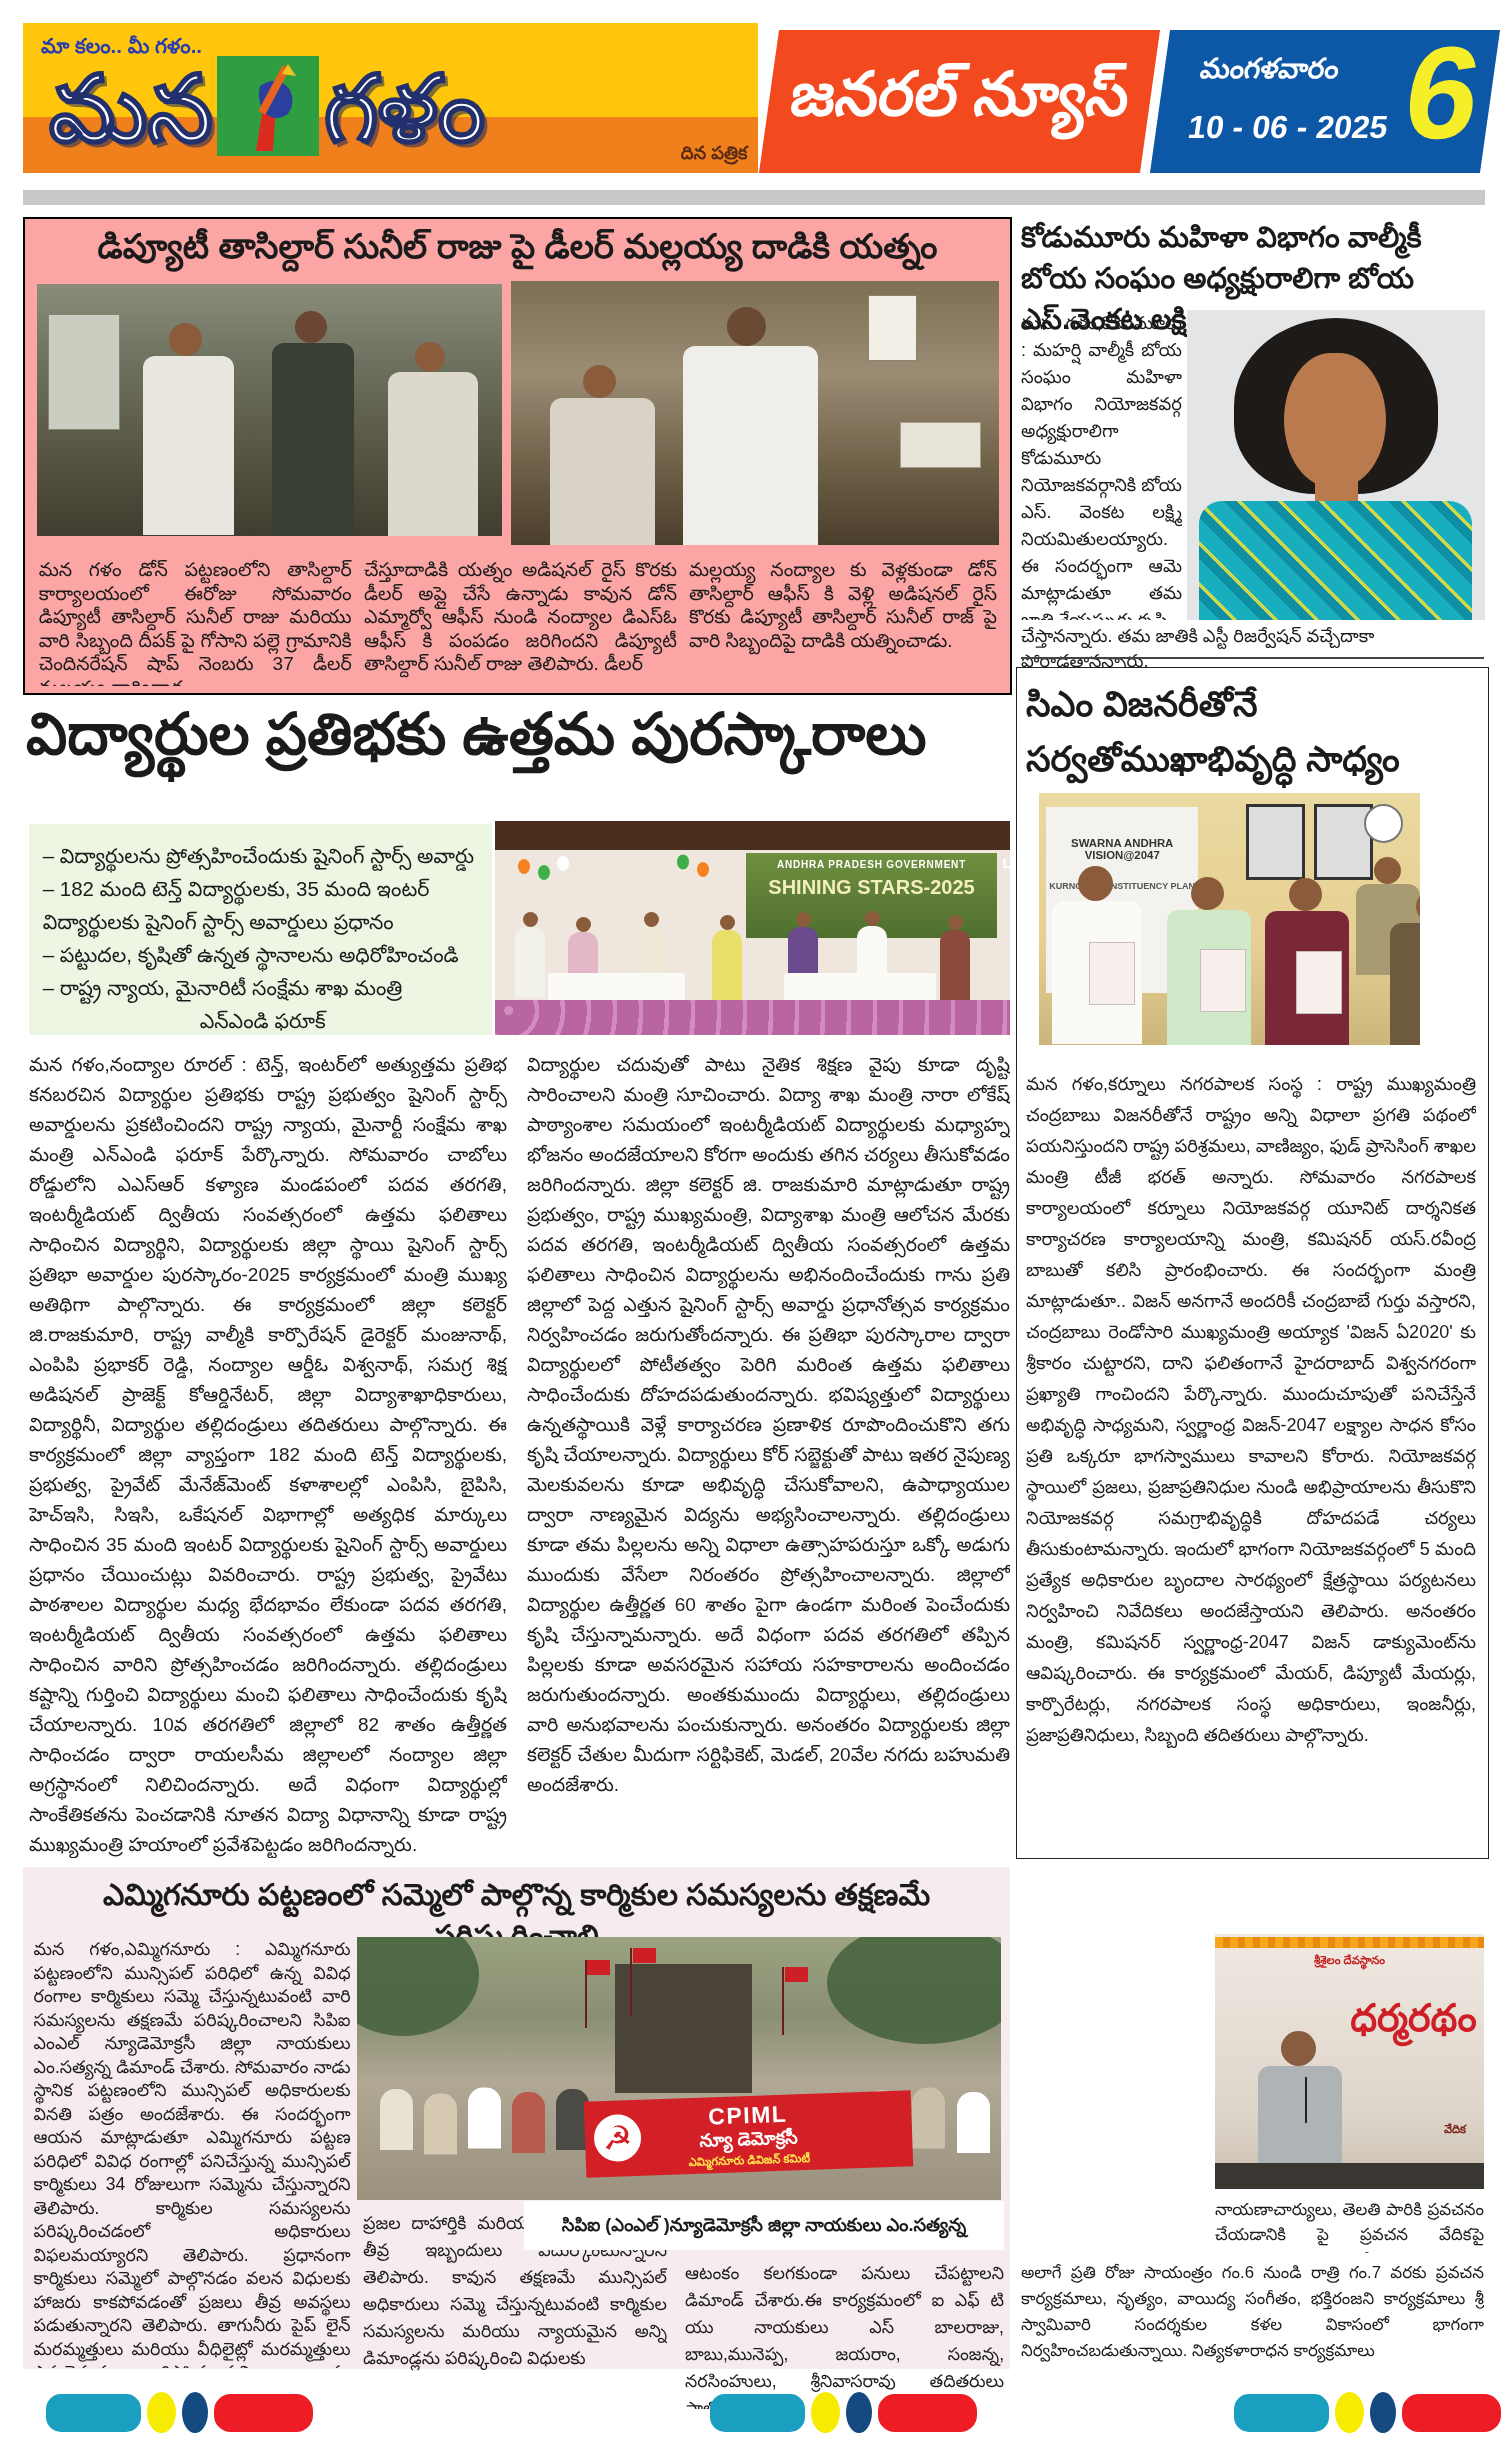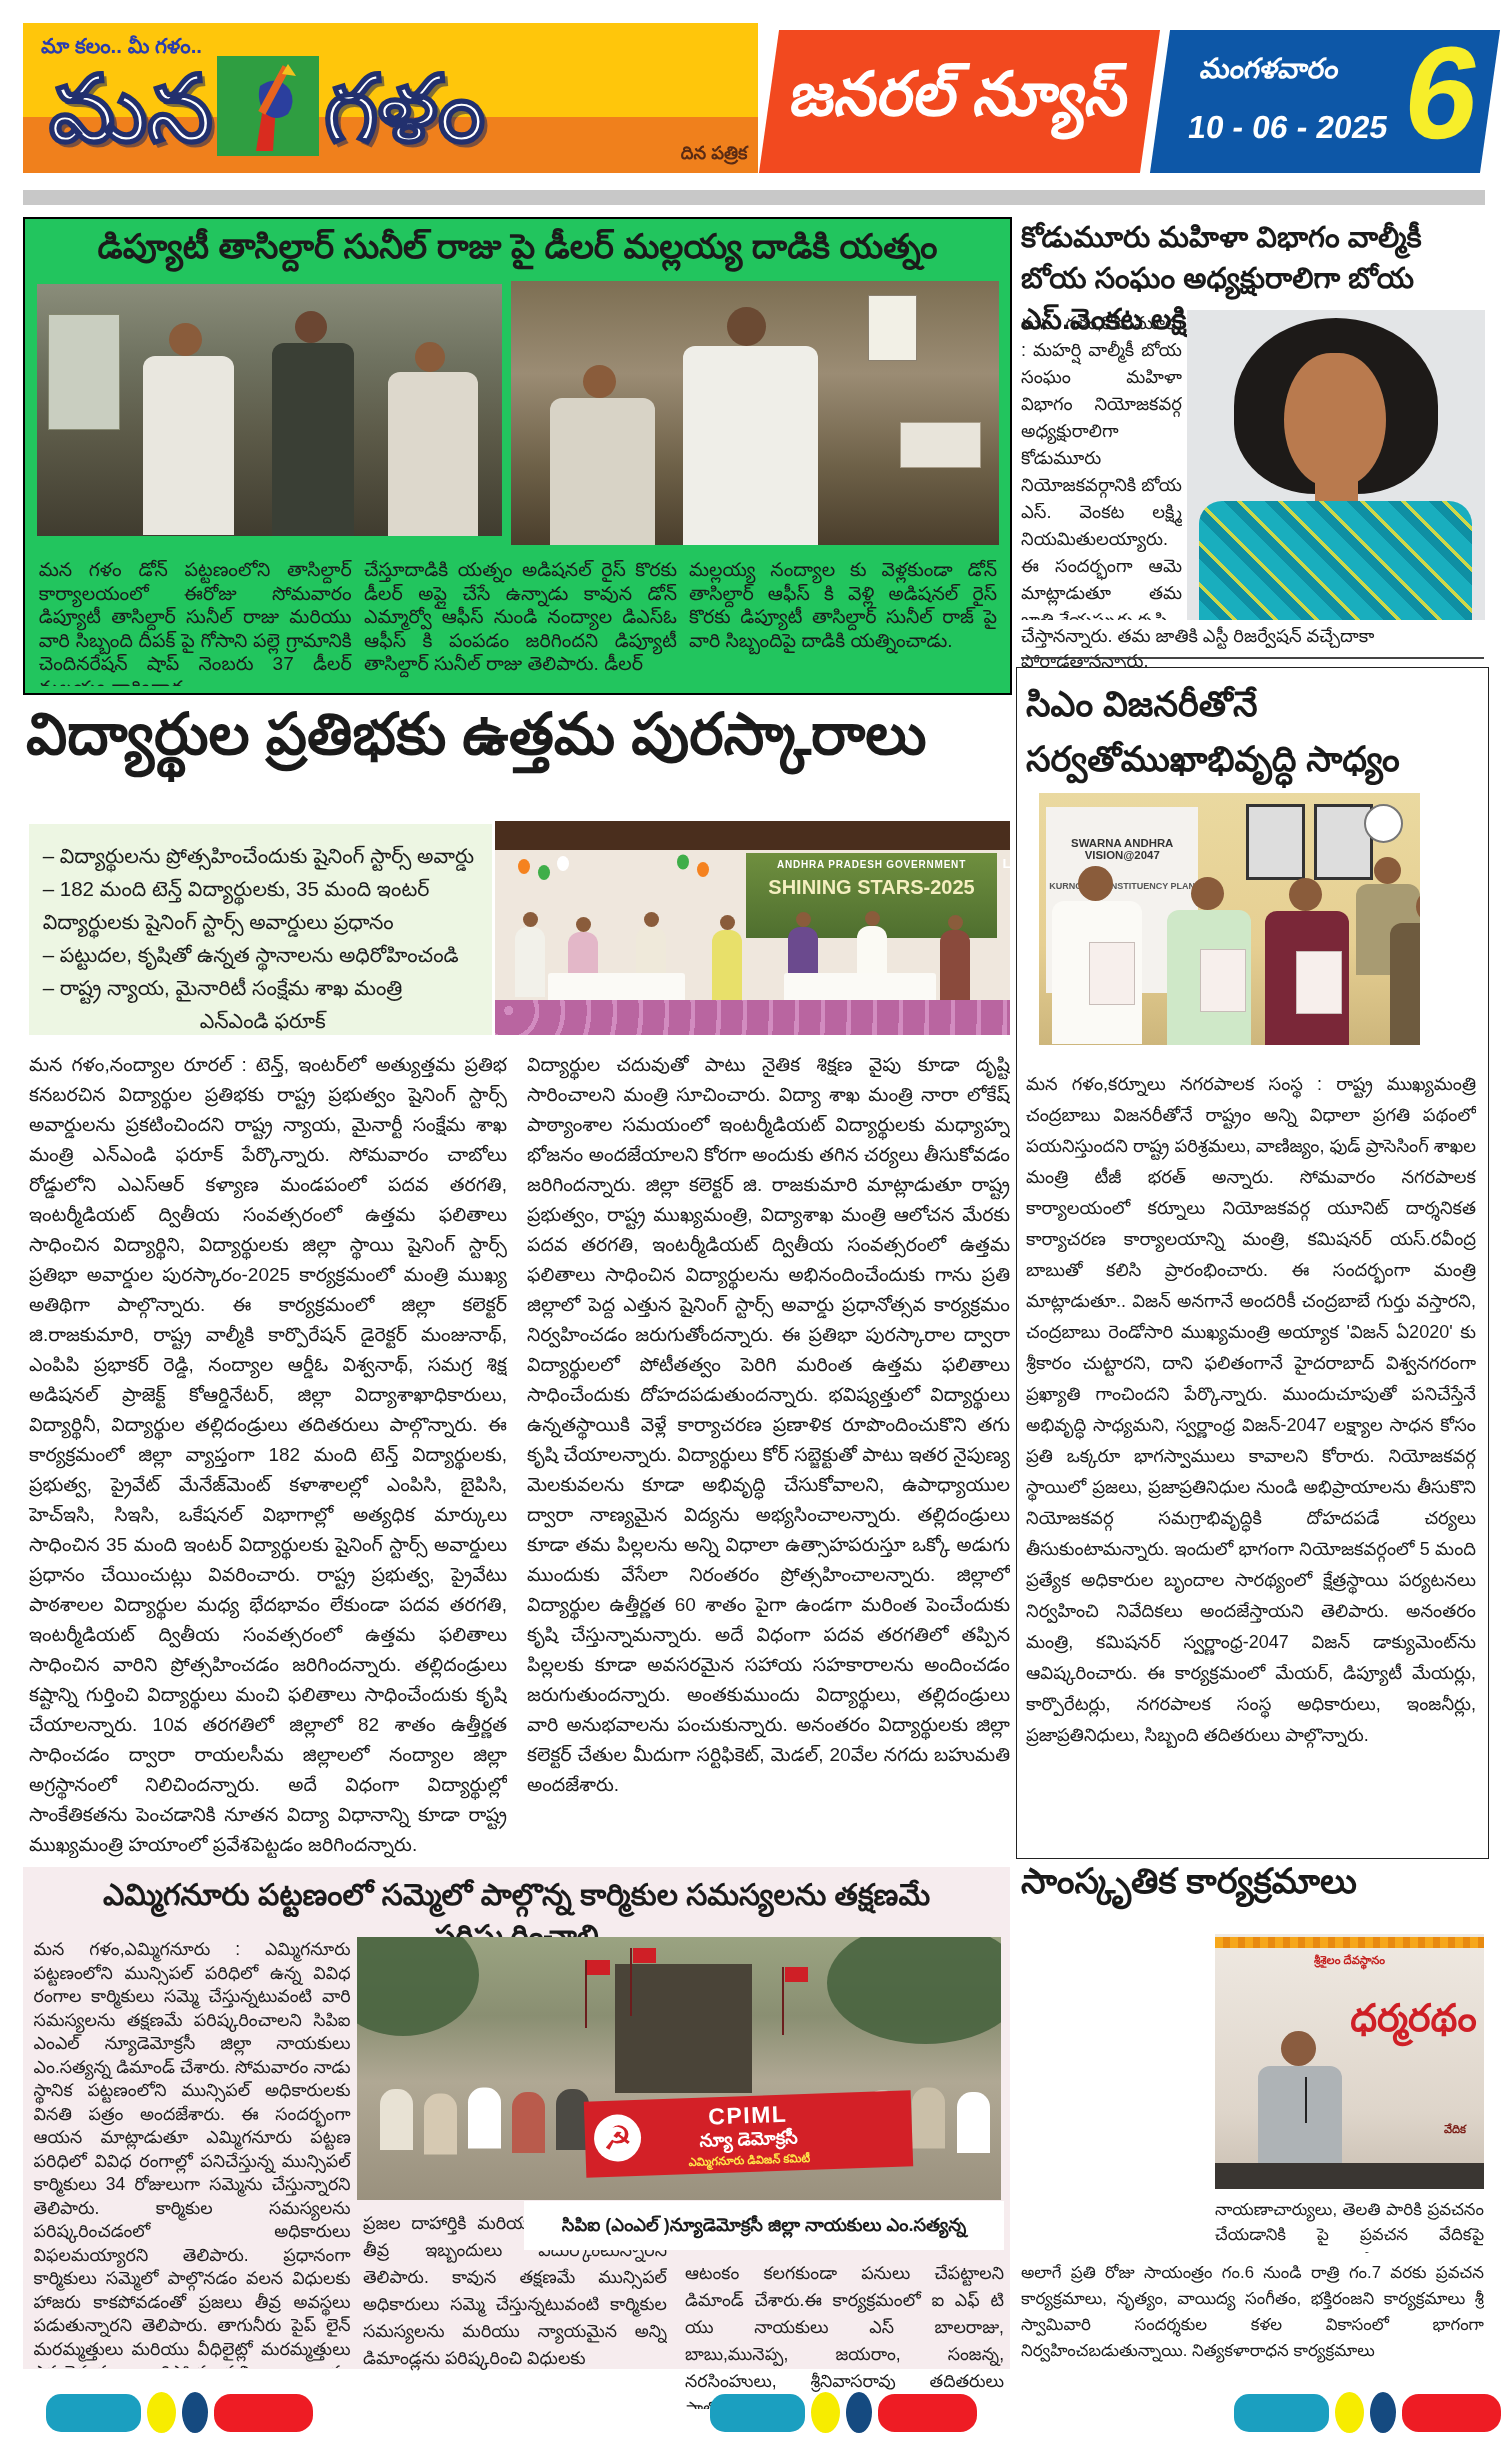--- a/index.html
+++ b/index.html
@@ -18,21 +18,21 @@
   #tagline{right:10.6px;bottom:4.6px;font-size:18px;font-weight:bold;color:#5a2b14;}
   #section-box{left:769px;top:30px;width:381px;height:143px;background:#f2491f;
     transform:skewX(-8deg);display:flex;align-items:center;justify-content:center;}
   #section-box span{font-size:61px;font-weight:800;color:#fff;}
   #date-box{left:1160px;top:30px;width:330px;height:143px;background:#0d57a7;transform:skewX(-8deg);}
   #weekday{left:36px;top:23px;font-size:28px;font-weight:bold;color:#fff;}
   #pdate{left:32px;top:79px;font-size:32px;font-weight:bold;color:#fff;}
   #pageno{right:12px;top:-9px;font-size:131px;font-weight:800;color:#f7ee2a;line-height:1.1;}
   #grayrule{left:23px;top:190px;width:1462px;height:15px;background:#c8c8c8;}
   
-  #art1{left:23px;top:217px;width:985px;height:474px;border:2.3px solid #000;background:#22c55e;}
+  #art1{left:23px;top:217px;width:985px;height:474px;border:2.3px solid #000;background:#fca5a5;}
   #art1 .hd{margin:9px 6px 0;text-align:center;font-size:34px;font-weight:bold;line-height:1.1;}
   .photo{position:absolute;overflow:hidden;}
   #a1pl{left:12px;top:65px;width:465px;height:252px;
     background:linear-gradient(180deg,#8a8d7a,#6f7260 30%,#5c5a48 60%,#403c2f);}
   #a1pr{left:486px;top:62px;width:488px;height:264px;
     background:linear-gradient(180deg,#7d6f53,#9b8c74 35%,#6e6148 70%,#4a3e2c);}
   #art1 .bc{position:absolute;top:339px;font-size:19px;line-height:23.5px;height:128px;overflow:hidden;}
   .pp{position:absolute;}
   .ph{position:absolute;border-radius:50%;background:#8a5c3b;}
   .pt{position:absolute;border-radius:12px 12px 0 0;}
@@ -316,21 +316,20 @@
         <div class="t2">న్యూ డెమోక్రసీ</div>
         <div class="t3">ఎమ్మిగనూరు డివిజన్ కమిటీ</div>
       </div>
     </div>
     <div class="abs" id="a5cap">సిపిఐ (ఎంఎల్ )న్యూడెమోక్రసీ జిల్లా నాయకులు ఎం.సత్యన్న</div>
     <div class="abs jtxt" id="a5ca">ప్రజల దాహార్తికి మరియు వీధిలైట్లు సరిగలేక తీవ్ర ఇబ్బందులు ఎదుర్కొంటున్నారని తెలిపారు. కావున తక్షణమే మున్సిపల్ అధికారులు సమ్మె చేస్తున్నటువంటి కార్మికుల సమస్యలను మరియు న్యాయమైన అన్ని డిమాండ్లను పరిష్కరించి విధులకు</div>
     <div class="abs jtxt" id="a5cb">ఆటంకం కలగకుండా పనులు చేపట్టాలని డిమాండ్ చేశారు.ఈ కార్యక్రమంలో ఐ ఎఫ్ టి యు నాయకులు ఎస్ బాలరాజు, బాబు,మునెప్ప, జయరాం, సంజన్న, నరసింహులు, శ్రీనివాసరావు తదితరులు పాల్గొన్నారు.</div>
   </div>
 
   <div class="abs" id="art6">
-    <div class="hd">సాంస్కృతిక కార్యక్రమాలు</div>
     <div class="photo" id="a6photo">
       <div class="garland"></div>
       <div class="toptxt">శ్రీశైలం దేవస్థానం</div>
       <div class="callig">ధర్మరథం</div>
       <div class="lbl">వేదిక</div>
       <div class="pp" style="left:43px;top:97px;">
         <i class="ph" style="left:23px;top:0;width:35px;height:35px;background:#8a5c3f;"></i>
           <b class="pt" style="left:0;top:35px;width:84px;height:97px;background:#aeb3b6;"></b>
       </div>
       <div class="mic"></div>

